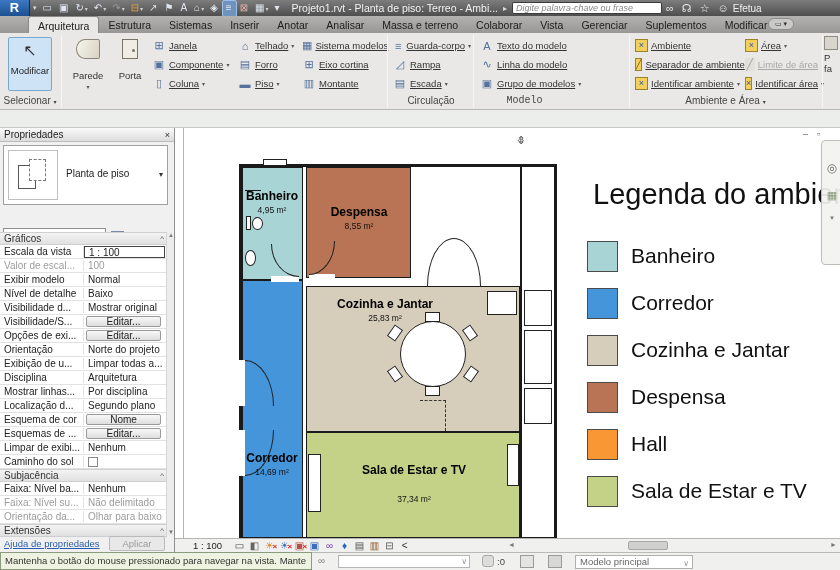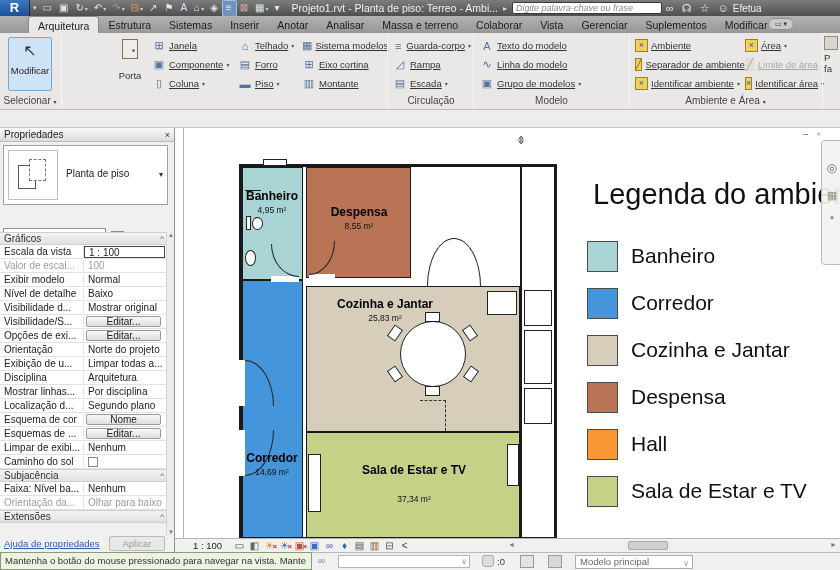--- a/index.html
+++ b/index.html
@@ -249,20 +249,25 @@
 
 <div id="ribbon">
 
   <div id="modify-big">
     <span class="cur">↖</span>
     <span class="lb">Modificar</span>
   </div>
   <div class="plabel-strip" style="left:0; width:60px;"><span>Selecionar</span> <span class="ar">▾</span></div>
   <div class="rsep" style="left:61px;"></div>
 
+  <div class="bigbtn" style="left:68px;">
+    <span class="bicon"><span id="wall-shape" style="display:inline-block;"></span></span>
+    <span class="lb">Parede</span>
+    <span class="ar">▾</span>
+  </div>
   <div class="bigbtn" style="left:110px;">
     <span class="bicon"><span id="door-shape" style="display:inline-block;"><i></i></span></span>
     <span class="lb">Porta</span>
   </div>
   <div class="rcol" style="left:152px; width:84px;">
 
       <div class="rsmall">
         <span class="ricon">⊞</span>
         <span class="rlabel">Janela</span>
         <span class="rarrow"></span>
@@ -358,21 +363,21 @@
         <span class="rlabel">Linha do modelo</span>
         <span class="rarrow"></span>
       </div>
 
       <div class="rsmall">
         <span class="ricon">▣</span>
         <span class="rlabel">Grupo de modelos</span>
         <span class="rarrow">▾</span>
       </div>
     </div>
-  <div class="plabel-strip" style="left:475px; width:153px;"><span>Modelo</span></div>
+  <div class="plabel-strip" style="left:448px; width:153px;font-family:Liberation Mono, monospace;"><span>Modelo</span></div>
   <div class="rsep" style="left:629px;"></div>
 
   <div class="rcol" style="left:635px; width:108px;">
 
       <div class="rsmall">
         <span class="ricon yellow">×</span>
         <span class="rlabel">Ambiente</span>
         <span class="rarrow"></span>
       </div>
 
@@ -534,20 +539,24 @@
       <span>Subjacência</span>
         <span class="ch">^</span>
     </div>
     <div class="pgrid">
 
         <div class="prow">
           <span class="plabel">Faixa: Nível ba...</span>
           <span class="pval">Nenhum</span>
         </div>
 
+        <div class="prow muted">
+          <span class="plabel">Faixa: Nível su...</span>
+          <span class="pval">Não delimitado</span>
+        </div>
 
         <div class="prow muted">
           <span class="plabel">Orientação da...</span>
           <span class="pval">Olhar para baixo</span>
         </div>
       </div>
     <div class="sect-head">
       <span>Extensões</span>
         <span class="ch">^</span>
     </div>

